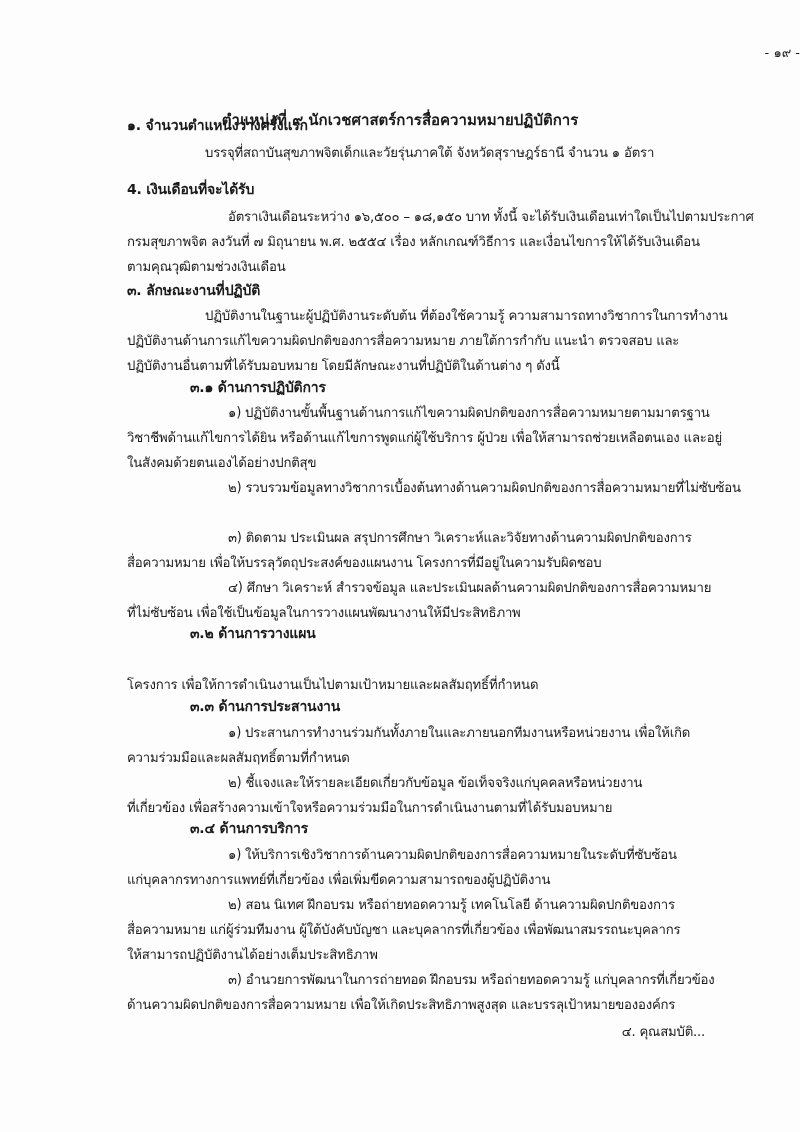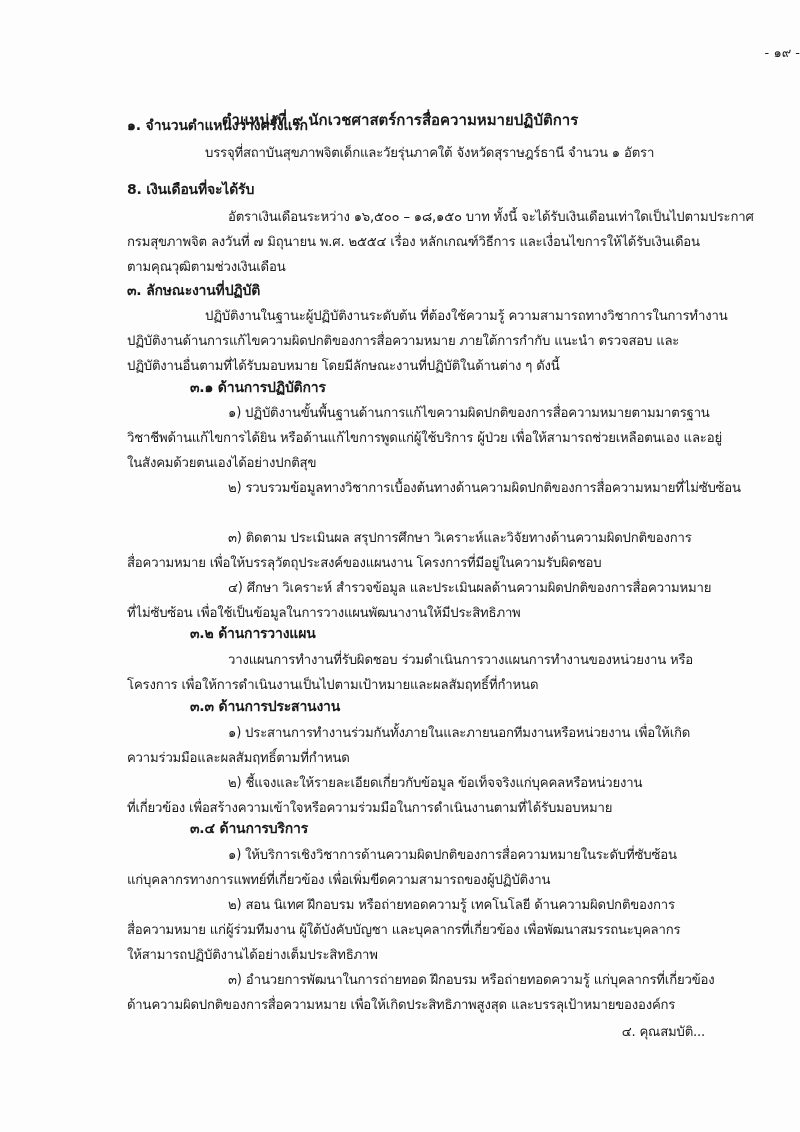--- a/index.html
+++ b/index.html
@@ -18,42 +18,41 @@
 </head>
 <body>
 
 <div class="page">
   <div class="pnum">- ๑๙ -</div>
   <div class="title">ตำแหน่งที่ ๙ นักเวชศาสตร์การสื่อความหมายปฏิบัติการ</div>
 
   <div class="line h" style="top:116px">๑. จำนวนตำแหน่งว่างครั้งแรก</div>
   <div class="line" style="top:144px;left:205px">บรรจุที่สถาบันสุขภาพจิตเด็กและวัยรุ่นภาคใต้ จังหวัดสุราษฎร์ธานี จำนวน ๑ อัตรา</div>
 
-  <div class="line h" style="top:180px">8. เงินเดือนที่จะได้รับ</div>
+  <div class="line h" style="top:180px">4. เงินเดือนที่จะได้รับ</div>
   <div class="line" style="top:208px;left:228px">อัตราเงินเดือนระหว่าง ๑๖,๕๐๐  – ๑๘,๑๕๐ บาท ทั้งนี้ จะได้รับเงินเดือนเท่าใดเป็นไปตามประกาศ</div>
   <div class="line" style="top:233px">กรมสุขภาพจิต ลงวันที่ ๗ มิถุนายน พ.ศ. ๒๕๕๔ เรื่อง หลักเกณฑ์วิธีการ และเงื่อนไขการให้ได้รับเงินเดือน</div>
   <div class="line" style="top:258px">ตามคุณวุฒิตามช่วงเงินเดือน</div>
 
   <div class="line h" style="top:281px">๓. ลักษณะงานที่ปฏิบัติ</div>
   <div class="line" style="top:332px">ปฏิบัติงานด้านการแก้ไขความผิดปกติของการสื่อความหมาย ภายใต้การกำกับ แนะนำ ตรวจสอบ และ</div>
   <div class="line" style="top:307px;left:205px">ปฏิบัติงานในฐานะผู้ปฏิบัติงานระดับต้น ที่ต้องใช้ความรู้ ความสามารถทางวิชาการในการทำงาน</div>
   <div class="line" style="top:357px">ปฏิบัติงานอื่นตามที่ได้รับมอบหมาย โดยมีลักษณะงานที่ปฏิบัติในด้านต่าง ๆ ดังนี้</div>
 
   <div class="line h" style="top:378px;left:190px">๓.๑ ด้านการปฏิบัติการ</div>
   <div class="line" style="top:404px;left:228px">๑) ปฏิบัติงานขั้นพื้นฐานด้านการแก้ไขความผิดปกติของการสื่อความหมายตามมาตรฐาน</div>
   <div class="line" style="top:429px">วิชาชีพด้านแก้ไขการได้ยิน หรือด้านแก้ไขการพูดแก่ผู้ใช้บริการ ผู้ป่วย เพื่อให้สามารถช่วยเหลือตนเอง และอยู่</div>
   <div class="line" style="top:454px">ในสังคมด้วยตนเองได้อย่างปกติสุข</div>
   <div class="line" style="top:479px;left:228px">๒) รวบรวมข้อมูลทางวิชาการเบื้องต้นทางด้านความผิดปกติของการสื่อความหมายที่ไม่ซับซ้อน</div>
   <div class="line" style="top:529px;left:228px">๓) ติดตาม ประเมินผล สรุปการศึกษา วิเคราะห์และวิจัยทางด้านความผิดปกติของการ</div>
   <div class="line" style="top:554px">สื่อความหมาย เพื่อให้บรรลุวัตถุประสงค์ของแผนงาน โครงการที่มีอยู่ในความรับผิดชอบ</div>
   <div class="line" style="top:579px;left:228px">๔) ศึกษา วิเคราะห์ สำรวจข้อมูล และประเมินผลด้านความผิดปกติของการสื่อความหมาย</div>
   <div class="line" style="top:604px">ที่ไม่ซับซ้อน เพื่อใช้เป็นข้อมูลในการวางแผนพัฒนางานให้มีประสิทธิภาพ</div>
 
   <div class="line h" style="top:624px;left:190px">๓.๒ ด้านการวางแผน</div>
-  <div class="line" style="top:651px;left:228px">วางแผนการทำงานที่รับผิดชอบ ร่วมดำเนินการวางแผนการทำงานของหน่วยงาน หรือ</div>
   <div class="line" style="top:676px">โครงการ เพื่อให้การดำเนินงานเป็นไปตามเป้าหมายและผลสัมฤทธิ์ที่กำหนด</div>
 
   <div class="line h" style="top:697px;left:190px">๓.๓ ด้านการประสานงาน</div>
   <div class="line" style="top:724px;left:228px">๑) ประสานการทำงานร่วมกันทั้งภายในและภายนอกทีมงานหรือหน่วยงาน เพื่อให้เกิด</div>
   <div class="line" style="top:749px">ความร่วมมือและผลสัมฤทธิ์ตามที่กำหนด</div>
   <div class="line" style="top:774px;left:228px">๒) ชี้แจงและให้รายละเอียดเกี่ยวกับข้อมูล ข้อเท็จจริงแก่บุคคลหรือหน่วยงาน</div>
   <div class="line" style="top:799px">ที่เกี่ยวข้อง เพื่อสร้างความเข้าใจหรือความร่วมมือในการดำเนินงานตามที่ได้รับมอบหมาย</div>
 
   <div class="line h" style="top:819px;left:190px">๓.๔ ด้านการบริการ</div>
   <div class="line" style="top:846px;left:228px">๑) ให้บริการเชิงวิชาการด้านความผิดปกติของการสื่อความหมายในระดับที่ซับซ้อน</div>

